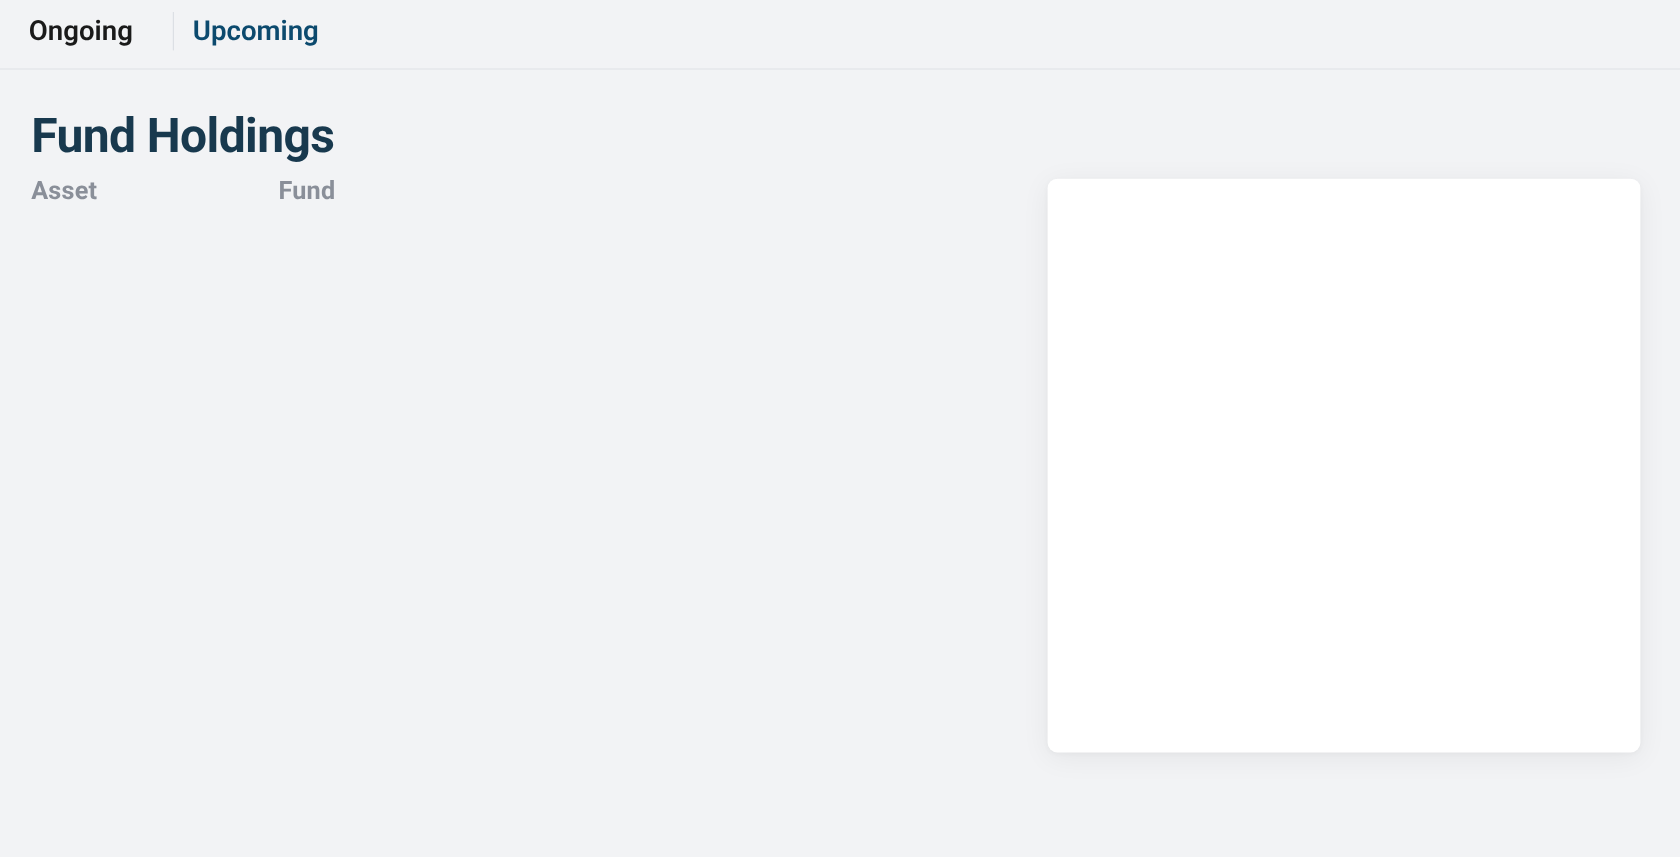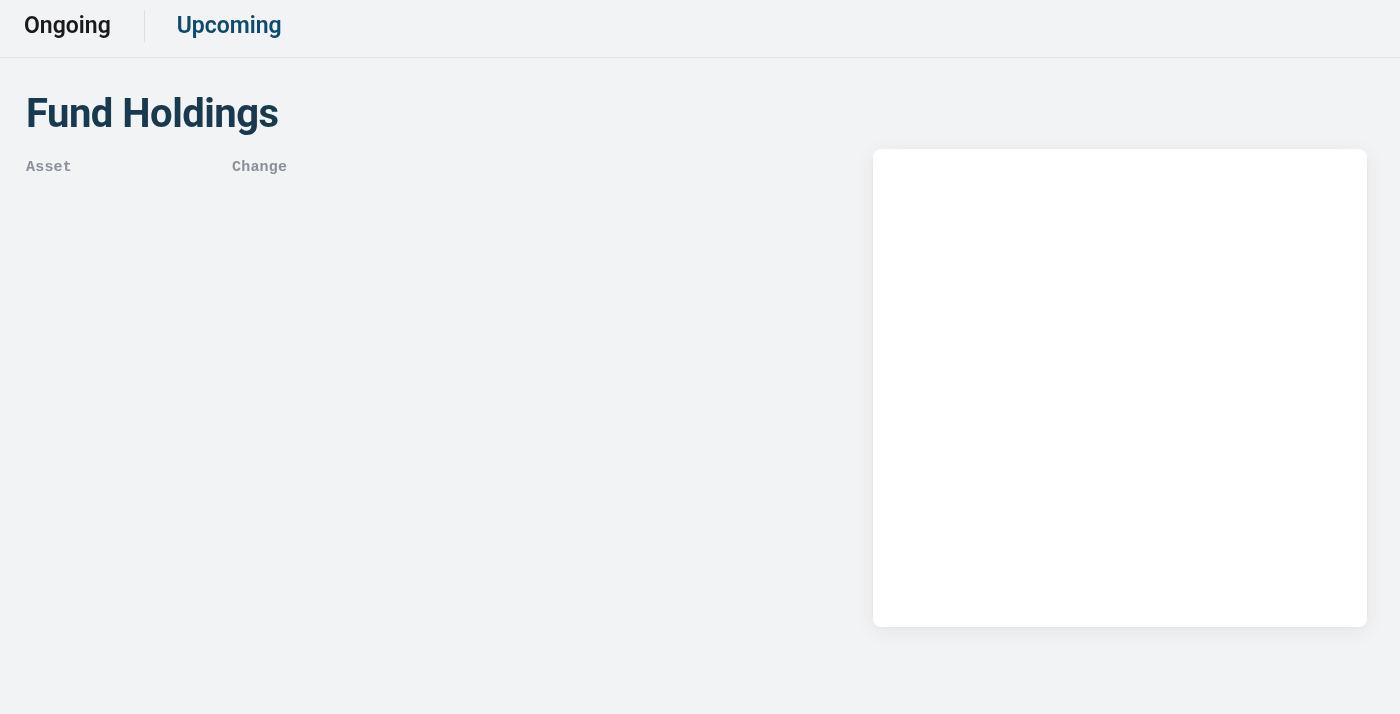--- a/index.html
+++ b/index.html
@@ -12,21 +12,21 @@
       background-color: #f2f3f5;
       width: 1400px;
       height: 714px;
       overflow: hidden;
     }
     .tab-bar {
       display: flex;
       align-items: center;
       padding: 12px 24px 18px 24px;
       border-bottom: 1px solid #e2e4e8;
-      gap: 32px;
+      gap: 16px;
       background-color: #f2f3f5;
     }
     .tab {
       font-size: 23px;
       font-weight: 600;
       cursor: pointer;
       padding-right: 34px;
       position: relative;
     }
     .tab.active {
@@ -45,33 +45,32 @@
       background-color: #dcdfe4;
     }
     .content {
       padding: 32px 26px 0 26px;
       position: relative;
     }
     .page-title {
       font-size: 40px;
       font-weight: 700;
       color: #18394e;
-      margin-bottom: 22px;
+      margin-bottom: 11px;
       letter-spacing: -0.5px;
     }
     .table-header {
       display: flex;
       gap: 0;
     }
     .table-header-cell {
-      font-size: 15px;
+      font-size: 21px;
       font-weight: 700;
       color: #8a8f99;
       letter-spacing: 0.2px;
-      font-family: Liberation Mono, monospace;
     }
     .col-asset { width: 206px; }
     .col-amount { width: 206px; }
     .col-value { width: 206px; }
     .col-change { width: 206px; }
     .panel {
       position: absolute;
       top: 91px;
       left: 873px;
       width: 494px;
@@ -91,16 +90,16 @@
   </div>
   <div class="tab inactive">
     <span>Upcoming</span>
   </div>
 </div>
 
 <div class="content">
   <h1 class="page-title">Fund Holdings</h1>
   <div class="table-header">
     <div class="table-header-cell col-asset">Asset</div>
-    <div class="table-header-cell col-value">Change</div>
+    <div class="table-header-cell col-value">Fund</div>
   </div>
   <div class="panel"></div>
 </div>
 
 </body></html>

